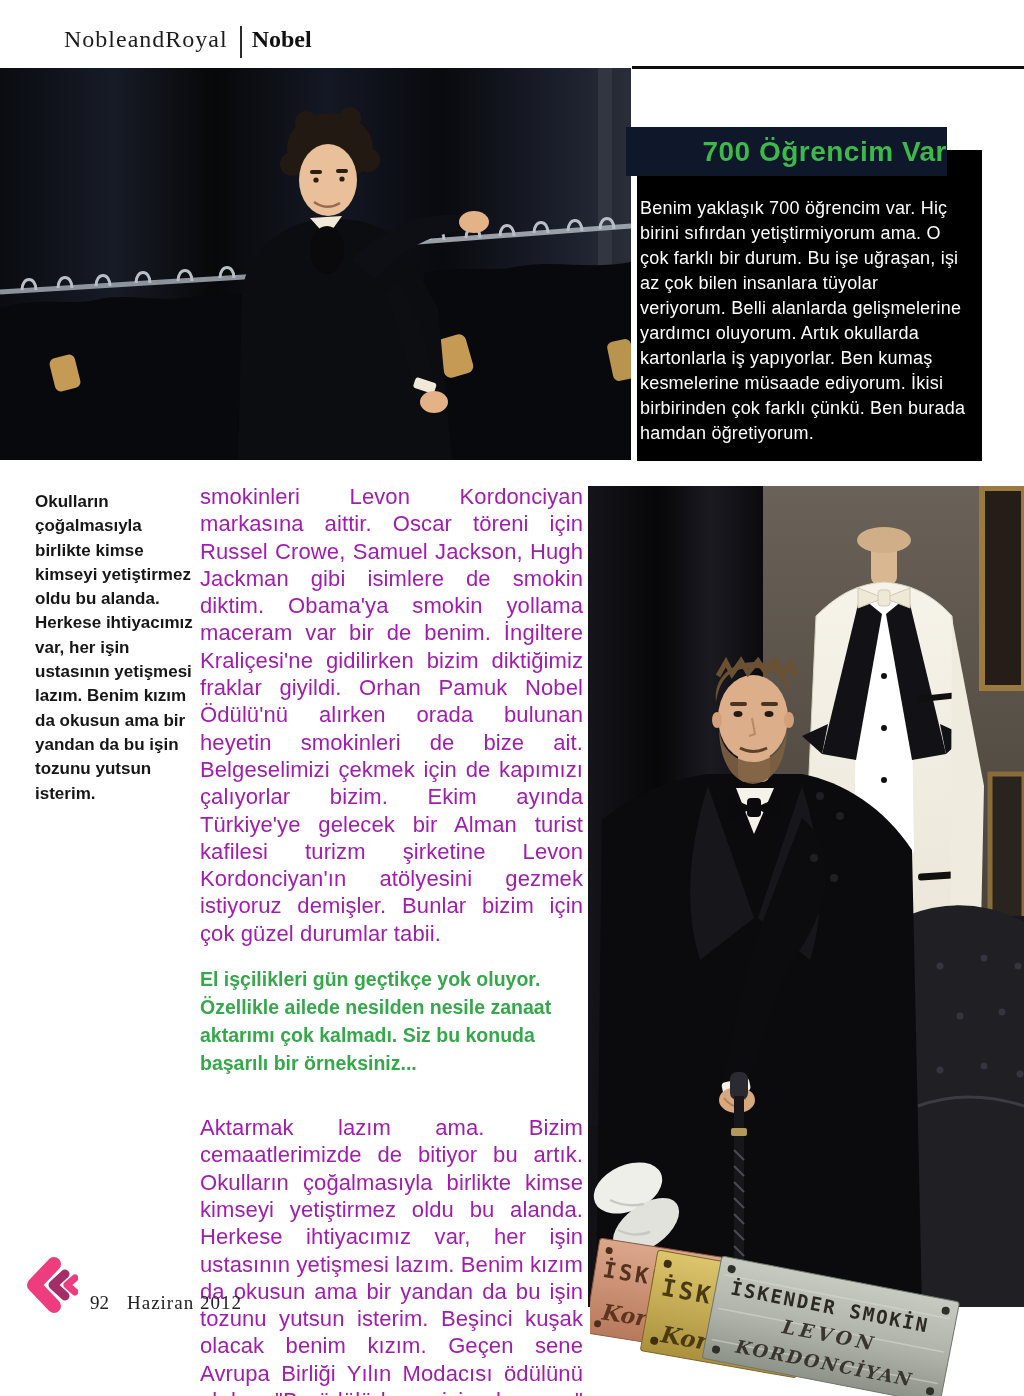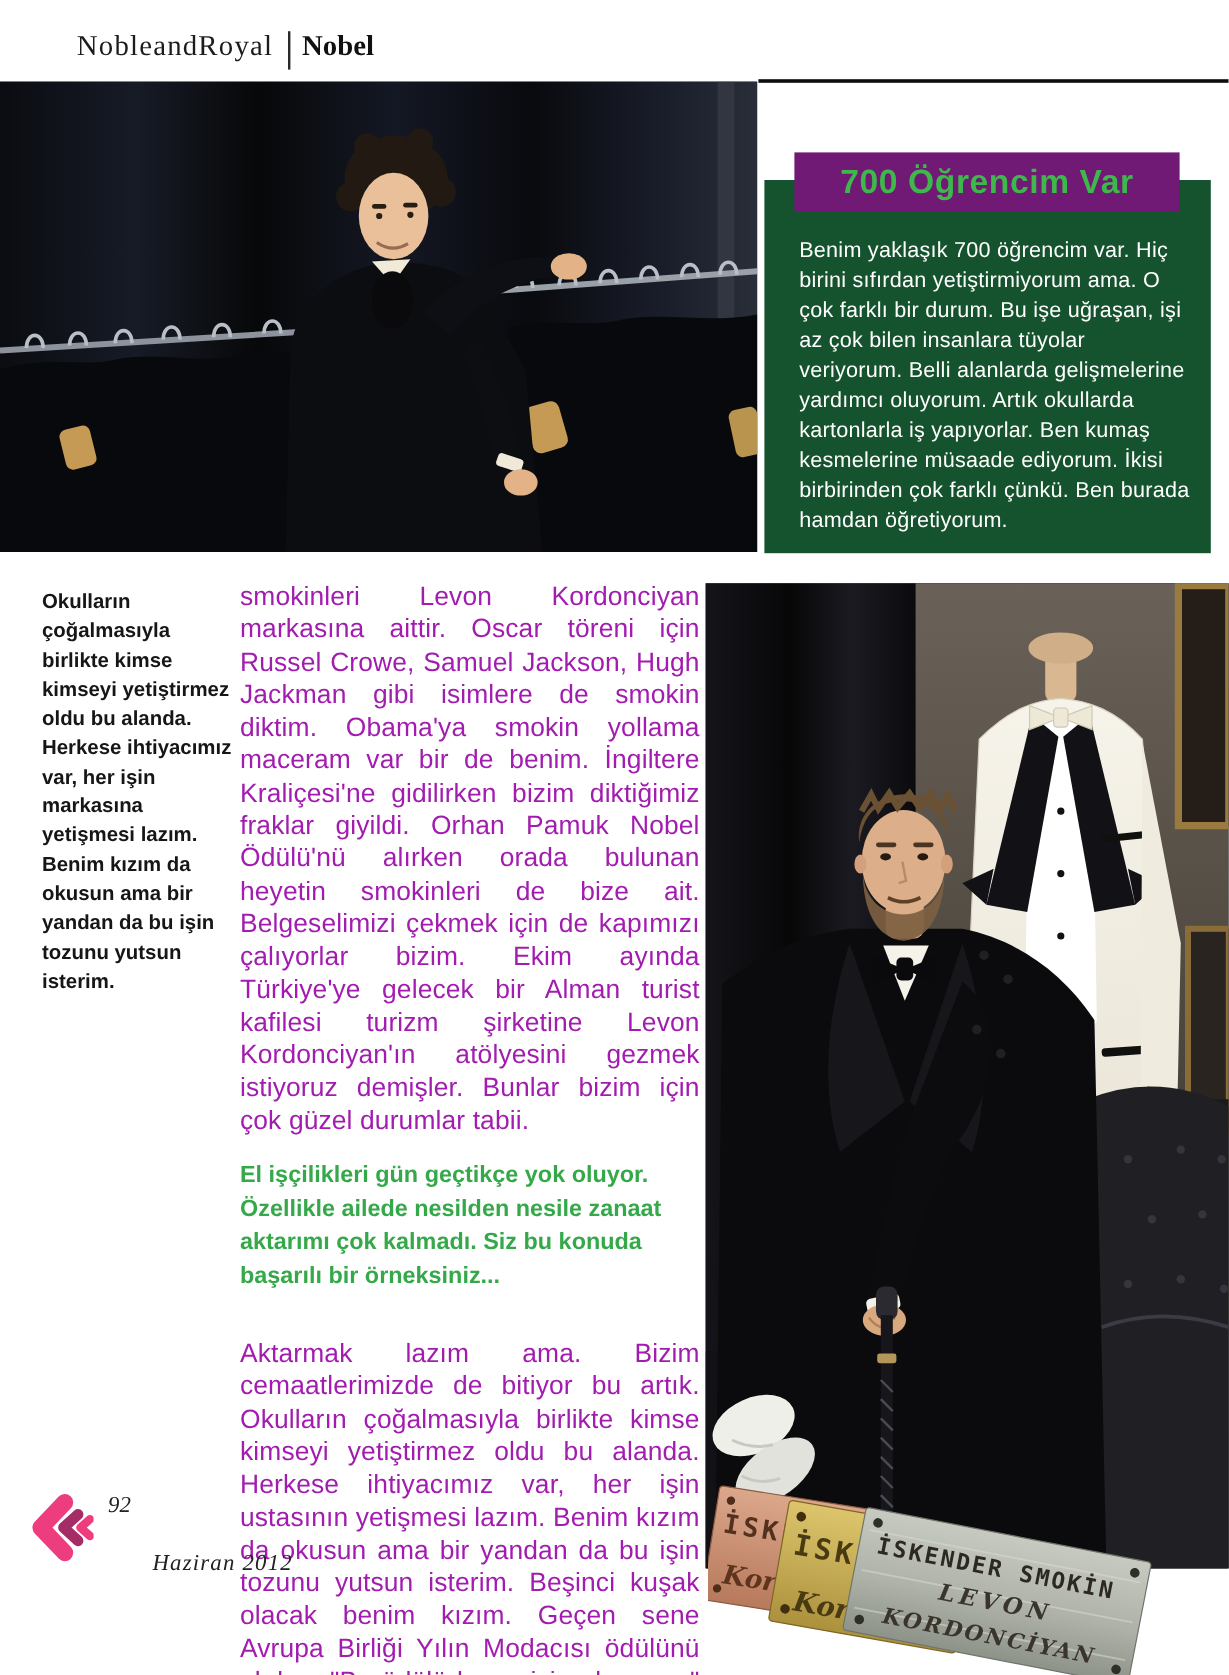--- a/index.html
+++ b/index.html
@@ -28,29 +28,29 @@
 
   
   .top-photo {
     position: absolute; left: 0; top: 68px; width: 631px; height: 392px;
     background: #0b0d12;
   }
   .top-rule { position: absolute; left: 632px; top: 66px; width: 392px; height: 3px; background: #0d0d0d; }
 
   
   .green-panel {
-    position: absolute; left: 637px; top: 150px; width: 372px; height: 311px;
-    background: #14532d; padding: 46px 16px 0 29px;
+    position: absolute; left: 637px; top: 150px; width: 345px; height: 311px;
+    background: #000000; padding: 46px 16px 0 3px;
   }
   .green-panel-text {
     color: #ffffff; font-size: 18px; line-height: 25px; letter-spacing: 0.2px;
   }
   .panel-title-bar {
-    position: absolute; left: 662px; top: 127px; width: 321px; height: 49px;
-    background: #701a75; display: flex; align-items: center; justify-content: center;
+    position: absolute; left: 626px; top: 127px; width: 321px; height: 49px;
+    background: #0f172a; display: flex; align-items: center; justify-content: flex-end;
   }
   .panel-title {
     color: #3db94b; font-size: 28px; font-weight: bold; letter-spacing: 0.5px;
   }
 
   
   .pull-quote {
     position: absolute; left: 35px; top: 490px; width: 158px;
     font-size: 17px; font-weight: bold; color: #161616; line-height: 24.3px;
   }
@@ -69,21 +69,21 @@
   
   .right-photo {
     position: absolute; left: 588px; top: 486px; width: 436px; height: 821px;
     background: #141318;
   }
   .plates-wrap { position: absolute; left: 590px; top: 1234px; width: 430px; height: 162px; }
 
   
   .footer {
     position: absolute; left: 26px; top: 1244px;
-    display: flex; align-items: flex-start; gap: 12px; font-style: italic;
+    display: flex; align-items: flex-end; gap: 12px;
   }
   .page-number, .issue-date {
     font-family: "Liberation Serif", serif; font-size: 19px; color: #222;
   }
   .issue-date { letter-spacing: 1px; margin-left: 6px; margin-top: 48px; }
 </style>
 </head>
 <body>
 
 <div class="page">
@@ -161,21 +161,21 @@
   </div>
   <div class="top-rule"></div>
 
   <div class="green-panel">
     <div class="green-panel-text">Benim yaklaşık 700 öğrencim var. Hiç birini sıfırdan yetiştirmiyorum ama. O çok farklı bir durum. Bu işe uğraşan, işi az çok bilen insanlara tüyolar veriyorum. Belli alanlarda gelişmelerine yardımcı oluyorum. Artık okullarda kartonlarla iş yapıyorlar. Ben kumaş kesmelerine müsaade ediyorum. İkisi birbirinden çok farklı çünkü. Ben burada hamdan öğretiyorum.</div>
   </div>
   <div class="panel-title-bar">
     <span class="panel-title">700 Öğrencim Var</span>
   </div>
 
-  <div class="pull-quote">Okulların çoğalmasıyla birlikte kimse kimseyi yetiştirmez oldu bu alanda. Herkese ihtiyacımız var, her işin markasına yetişmesi lazım. Benim kızım da okusun ama bir yandan da bu işin tozunu yutsun isterim.</div>
+  <div class="pull-quote">Okulların çoğalmasıyla birlikte kimse kimseyi yetiştirmez oldu bu alanda. Herkese ihtiyacımız var, her işin ustasının yetişmesi lazım. Benim kızım da okusun ama bir yandan da bu işin tozunu yutsun isterim.</div>
 
   <div class="article">
     <p class="body-par">smokinleri Levon Kordonciyan markasına aittir.  Oscar töreni için Russel Crowe, Samuel Jackson, Hugh Jackman gibi isimlere de smokin diktim.  Obama'ya smokin yollama maceram var bir de benim. İngiltere Kraliçesi'ne gidilirken bizim diktiğimiz fraklar giyildi. Orhan Pamuk Nobel Ödülü'nü alırken orada bulunan heyetin smokinleri de bize ait. Belgeselimizi çekmek için de kapımızı çalıyorlar bizim. Ekim ayında Türkiye'ye gelecek bir Alman turist kafilesi turizm şirketine Levon Kordonciyan'ın atölyesini gezmek istiyoruz demişler. Bunlar bizim için çok güzel durumlar tabii.</p>
     <p class="question">El işçilikleri gün geçtikçe yok oluyor. Özellikle ailede nesilden nesile zanaat aktarımı çok kalmadı. Siz bu konuda başarılı bir örneksiniz...</p>
     <p class="body-par">Aktarmak lazım ama. Bizim cemaatlerimizde de bitiyor bu artık. Okulların çoğalmasıyla birlikte kimse kimseyi yetiştirmez oldu bu alanda. Herkese ihtiyacımız var, her işin ustasının yetişmesi lazım. Benim kızım da okusun ama bir yandan da bu işin tozunu yutsun isterim. Beşinci kuşak olacak benim kızım. Geçen sene Avrupa Birliği Yılın Modacısı ödülünü alırken "Bu ödülü kızım için alıyorum." dedim. İlerde bunu</p>
   </div>
 
   <div class="right-photo">
     <svg width="436" height="821" viewBox="0 0 436 821">
       <defs>

